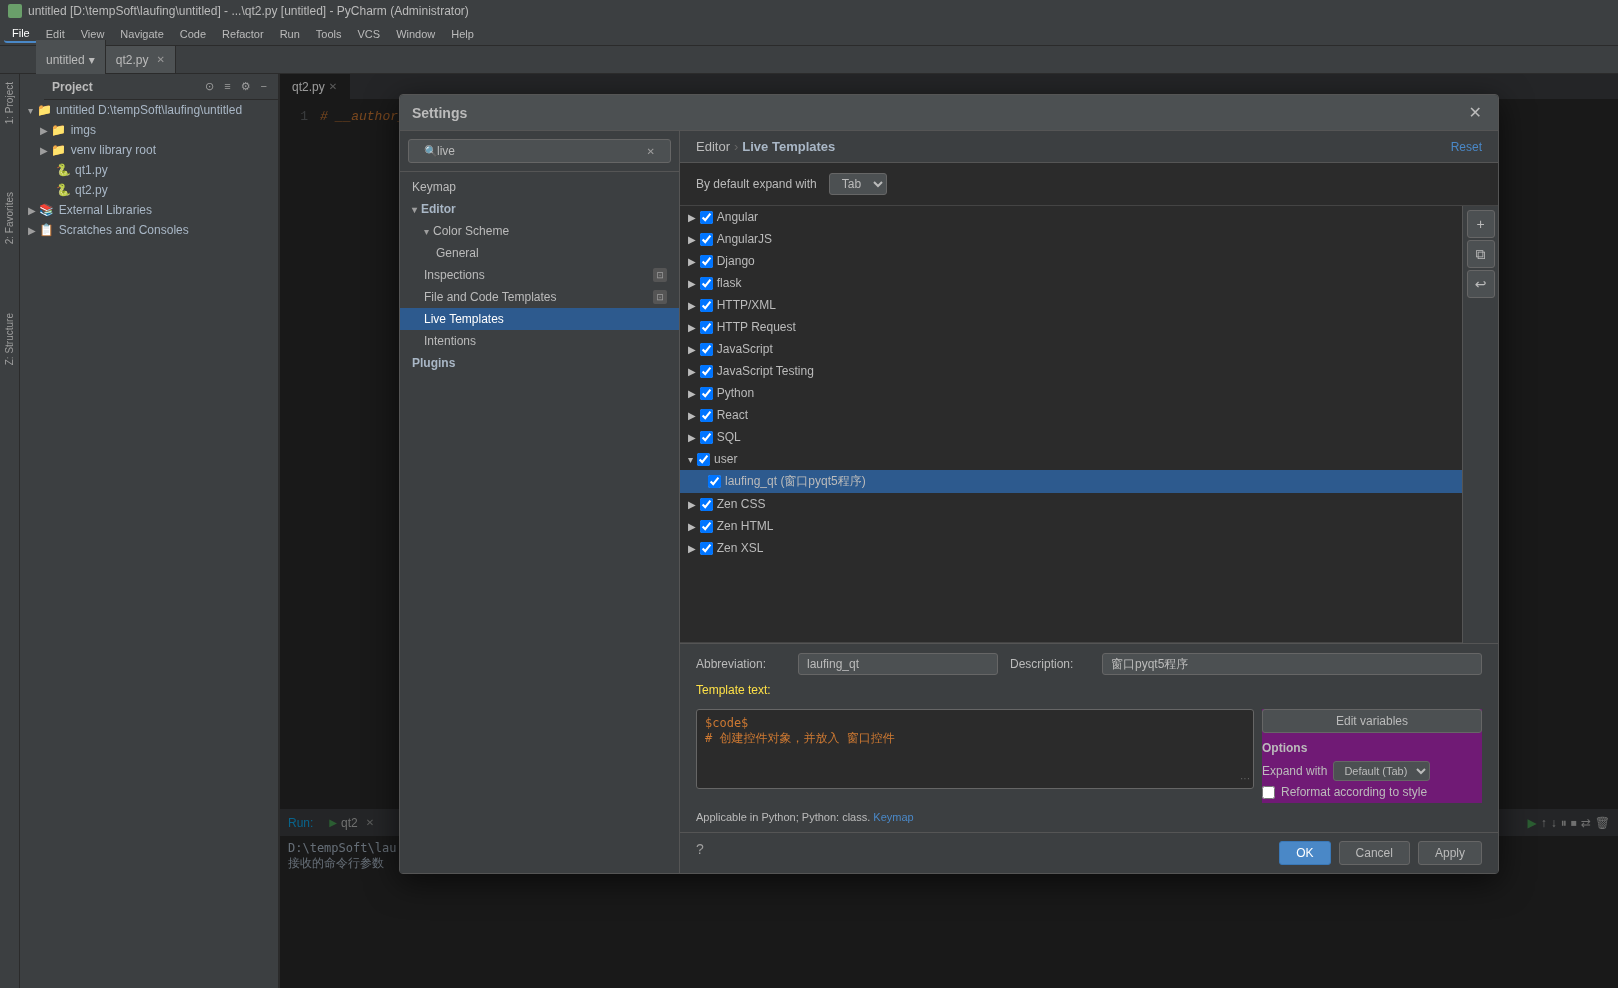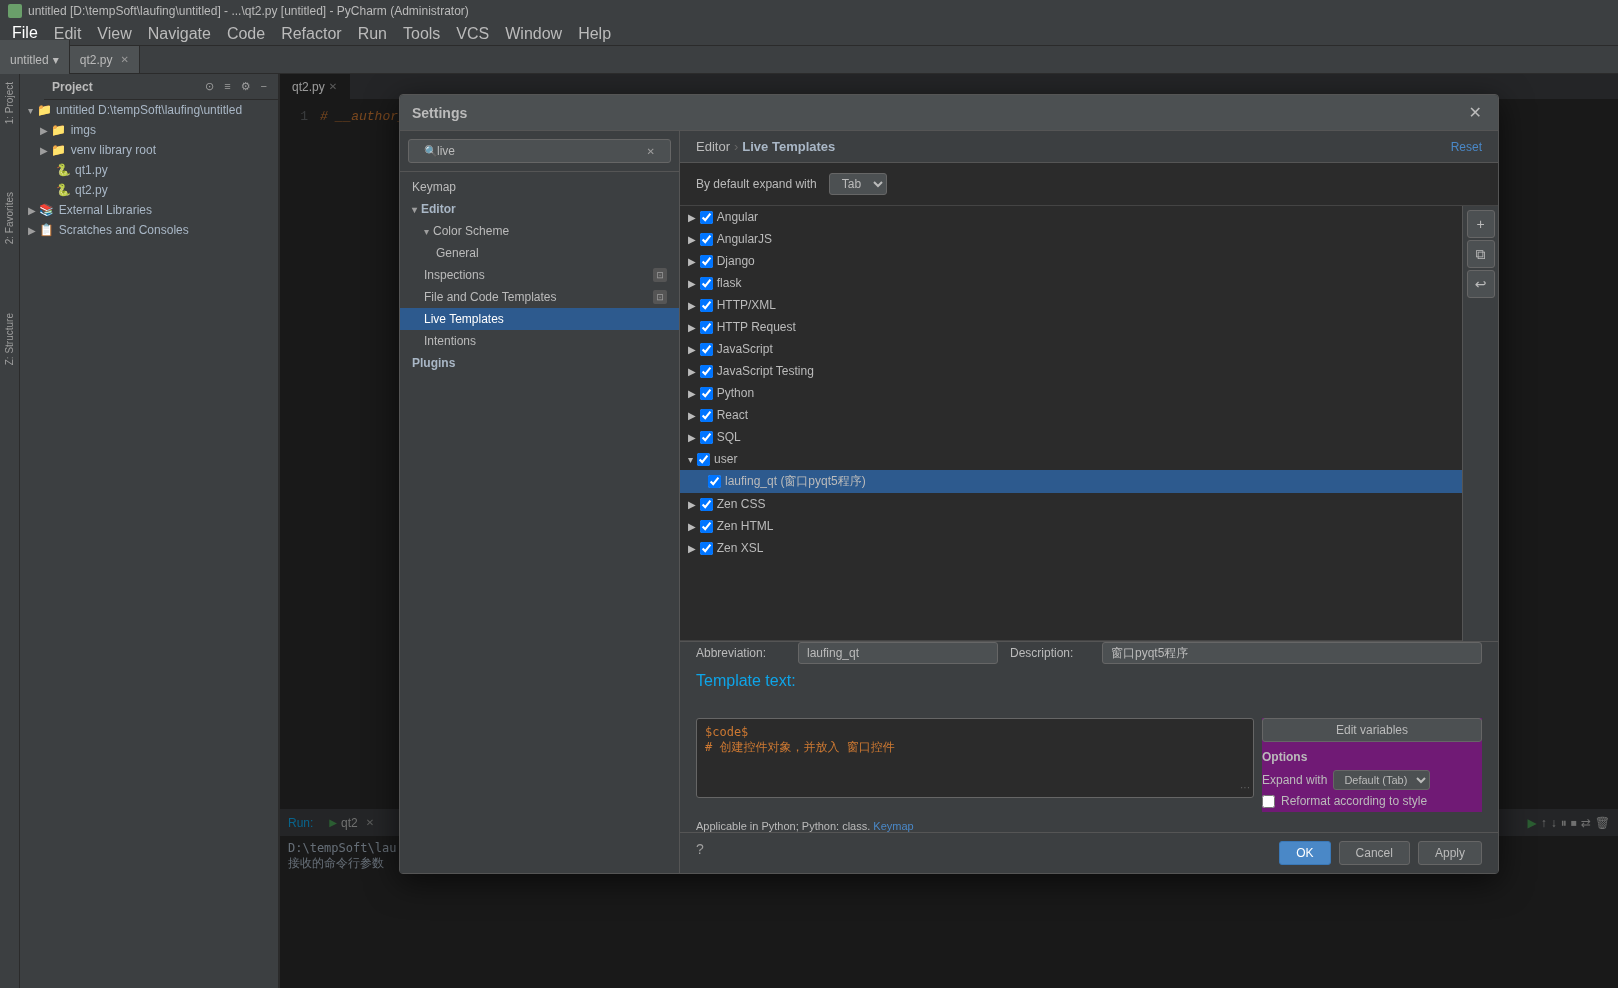--- a/index.html
+++ b/index.html
@@ -24,21 +24,21 @@
       display: flex;
       align-items: center;
       height: 24px;
       padding: 0 4px;
       border-bottom: 1px solid #2b2b2b;
     }
     .menubar-item {
       padding: 2px 8px;
       color: #bbb;
       cursor: pointer;
-      font-size: 16px;
+      font-size: 11px;
       border-radius: 3px;
     }
     .menubar-item.active { color: #fff; border-bottom: 2px solid #4a88c7; }
 
     
     .tabbar {
       background: #3c3f41;
       display: flex;
       align-items: center;
       height: 28px;
@@ -48,20 +48,21 @@
       display: flex;
       align-items: center;
       gap: 4px;
       padding: 20px 10px;
       background: #4c5052;
       color: #bbb;
       font-size: 12px;
       cursor: pointer;
       height: 100%;
       border-right: 1px solid #2b2b2b;
+      margin-left: 36px;
     }
     .file-tab {
       display: flex;
       align-items: center;
       gap: 4px;
       padding: 4px 10px;
       background: #4e5254;
       color: #bbb;
       font-size: 12px;
       cursor: pointer;
@@ -328,21 +329,21 @@
       display: flex;
       align-items: center;
       justify-content: center;
       cursor: pointer;
       color: #bbb;
       font-size: 14px;
     }
     
     
     .settings-bottom {
-      padding: 0 16px;
+      padding: 9px 16px;
       border-top: 1px solid #555;
       background: #3c3f41;
       display: flex;
       flex-direction: column;
       gap: 8px;
     }
     .form-row {
       display: flex;
       align-items: center;
       gap: 12px;
@@ -764,21 +765,21 @@
                 </div>
               </div>
 
               <div class="settings-bottom">
                 <div class="form-row">
                   <span class="form-label">Abbreviation:</span>
                   <input type="text" class="form-input" value="laufing_qt" style="">
                   <span class="form-label" style="min-width:80px;">Description:</span>
                   <input type="text" class="form-input" value="窗口pyqt5程序" style="flex: 1 1 0%;">
                 </div>
-                <div style="font-size:16px; color:#0ea5e9; margin-bottom:20px;">Template text:</div>
+                <div style="font-size:12px; color:#fde047; margin-bottom:4px;">Template text:</div>
                 <div class="template-text-area">
                   <div style="flex:1; display:flex; flex-direction:column; position:relative;">
                     <textarea class="template-textarea" rows="4" style="">$code$
 # 创建控件对象，并放入 窗口控件</textarea>
                     <div style="position:absolute; bottom:4px; right:4px;">
                       <span style="color:#666; font-size:10px;">···</span>
                     </div>
                   </div>
                   <div class="options-panel">
                     <button style="width:100%; margin-bottom:8px; background:#4c5052; border:1px solid #666; color:#bbb; padding:4px; border-radius:3px; cursor:pointer; font-size:12px;">Edit variables</button>

